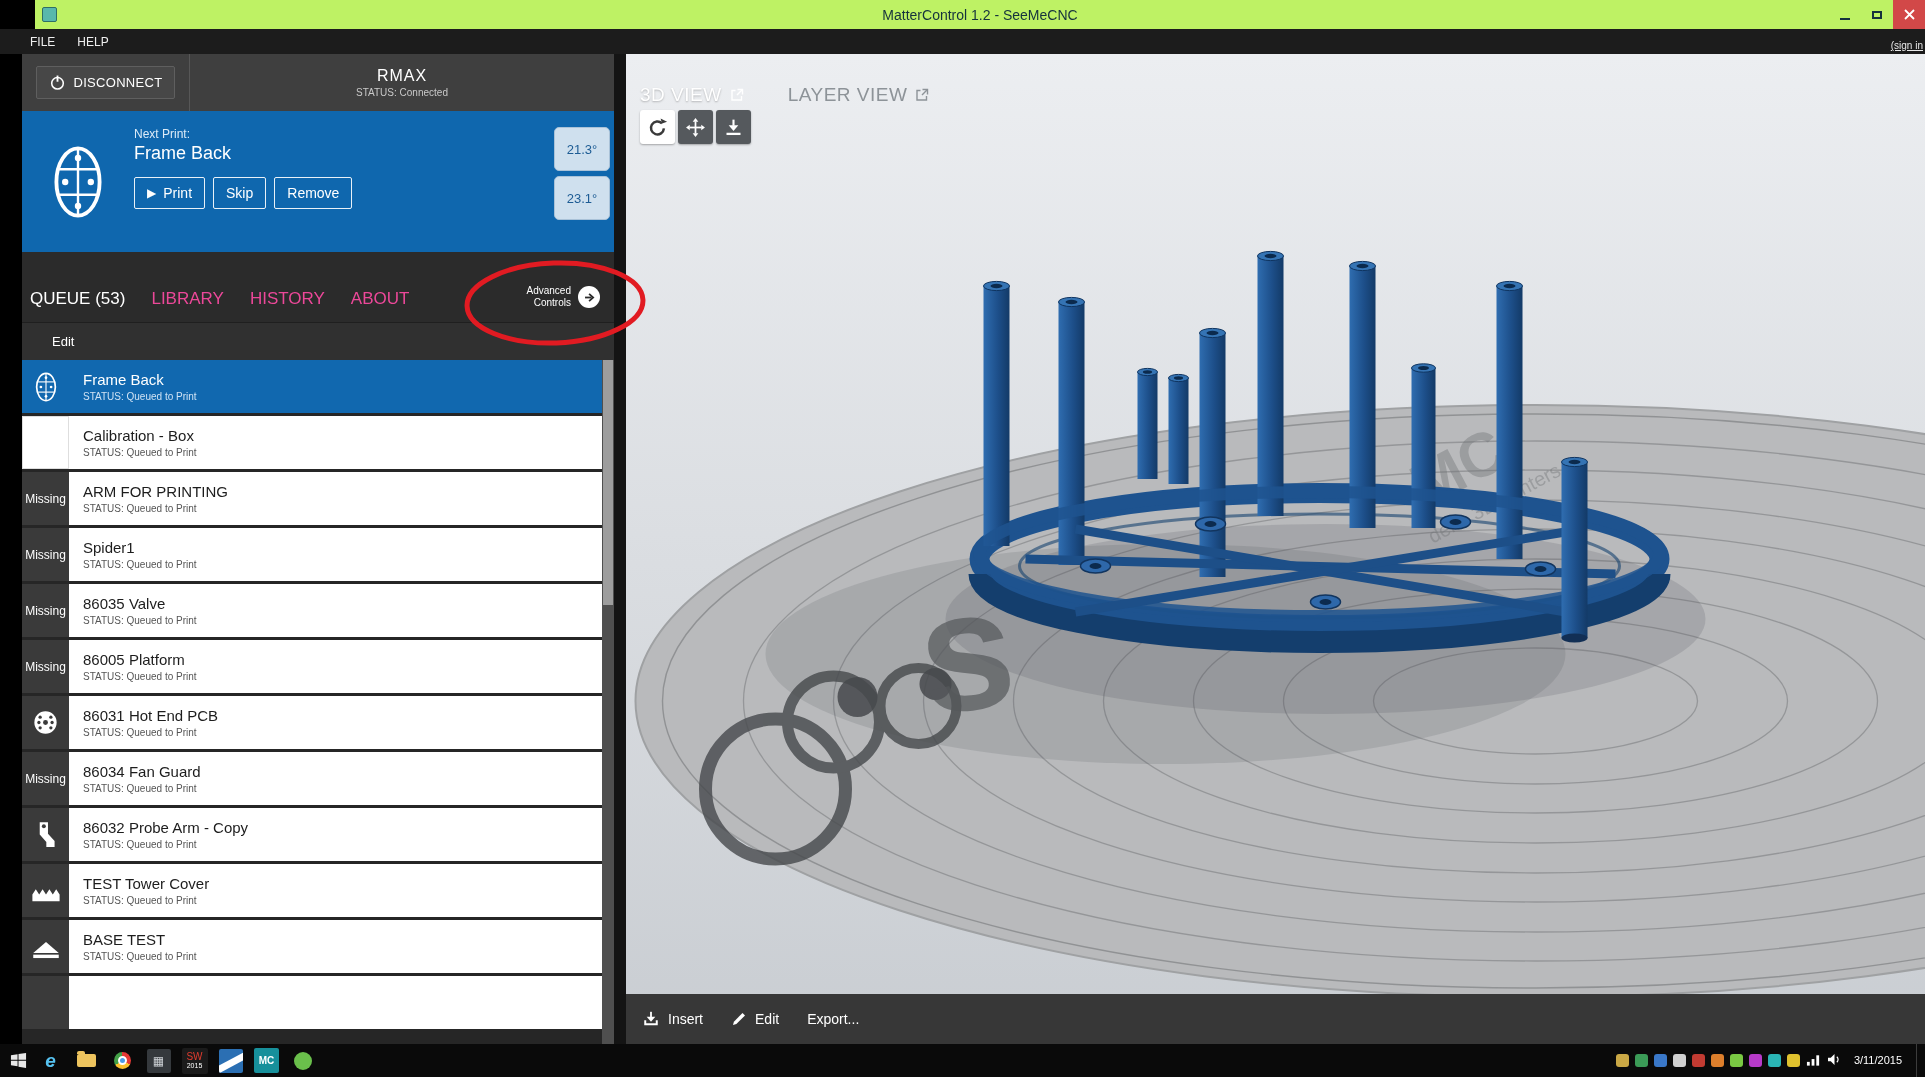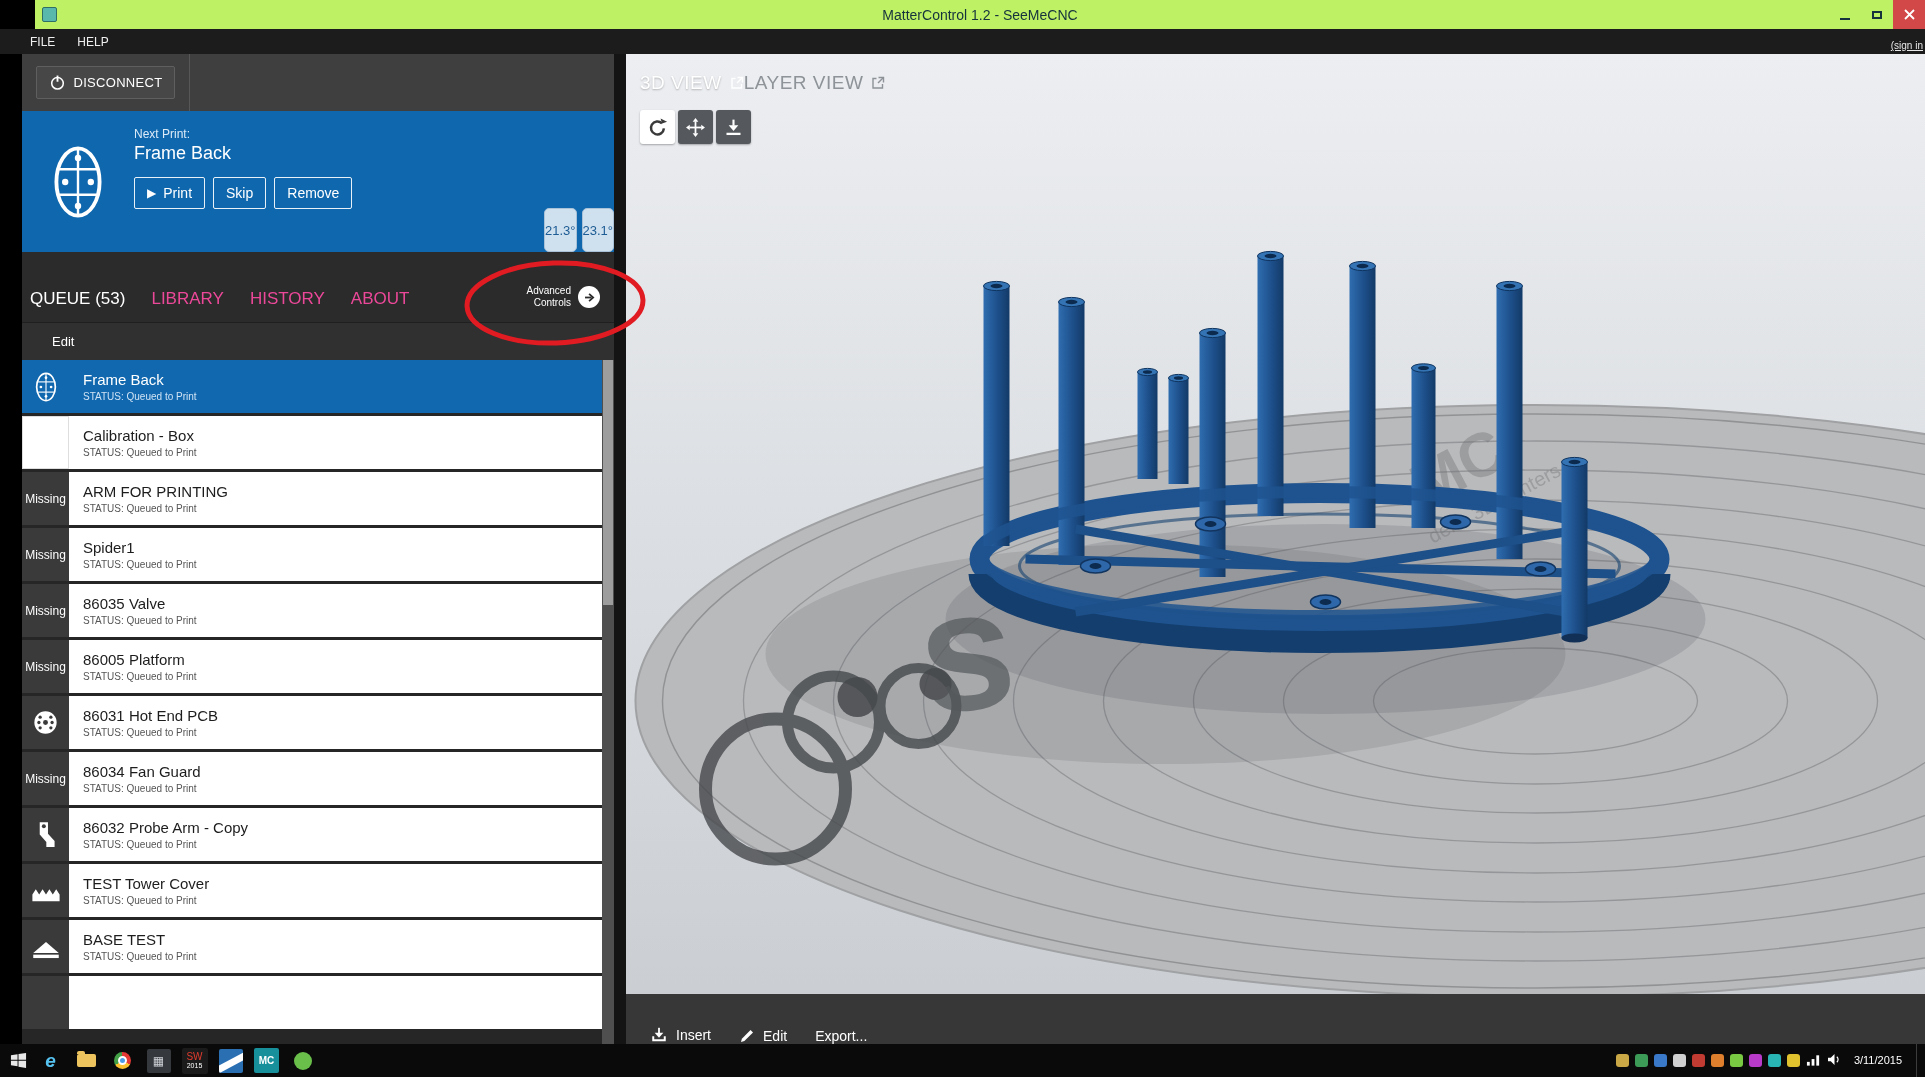--- a/index.html
+++ b/index.html
@@ -48,21 +48,21 @@
   
   .next-print { height:141px; background:#0f67ae; display:flex; }
   .np-icon { width:112px; display:flex; align-items:center; justify-content:center; }
   .np-mid { flex:1; padding-top:16px; }
   .np-label { color:#dcebf8; font-size:12px; }
   .np-name { color:#fff; font-size:18px; margin-top:2px; }
   .np-buttons { display:flex; gap:8px; margin-top:13px; }
   .np-btn { display:flex; align-items:center; gap:7px; border:1px solid #e9f1f8; color:#fff;
             background:transparent; font-size:14px; padding:7px 12px; border-radius:2px; cursor:pointer; }
   .np-btn .play { font-size:12px; }
-  .np-temps { width:70px; display:flex; flex-direction:row; gap:5px; align-items:flex-end;
+  .np-temps { width:70px; display:flex; flex-direction:column; gap:5px; align-items:flex-end;
               padding:16px 4px 0 0; }
   .temp-badge { width:56px; height:44px; background:#cfe0ee; border:1px solid #a9c2d8;
                 border-radius:5px; display:flex; align-items:center; justify-content:center;
                 color:#1d5c94; font-size:13px; }
 
   
   .tabs-row { height:70px; background:#2b2b2b; display:flex; align-items:flex-end;
               padding:0 14px 13px 8px; gap:26px; }
   .tab { font-size:17px; color:#ec4899; cursor:pointer; white-space:nowrap; }
   .tab.active { color:#ffffff; }
@@ -106,31 +106,31 @@
   .add-circle::before { left:5px; top:10px; width:12px; height:2.4px; }
   .add-circle::after { left:10px; top:5px; width:2.4px; height:12px; }
   .options-btn { margin-left:auto; position:relative; border:1px solid #9a9a9a; color:#fff;
                  background:#2e2e2e; font-size:13px; width:108px; height:34px;
                  display:flex; align-items:center; justify-content:center; cursor:pointer; }
   .options-btn::before { content:""; position:absolute; top:-1px; right:-1px; width:0; height:0;
                  border-top:11px solid #fff; border-left:11px solid transparent; }
 
   
   .scene { position:absolute; inset:0; width:100%; height:100%; }
-  .view-tabs { position:absolute; top:18px; left:14px; display:flex; z-index:5; }
+  .view-tabs { position:absolute; top:30px; left:14px; display:flex; gap:44px; z-index:5; }
   .view-tab { display:flex; align-items:center; gap:8px; font-size:19px; letter-spacing:.5px;
               color:#fff; cursor:pointer; text-shadow:0 1px 2px rgba(0,0,0,.25); }
   .view-tab.inactive { color:#8d9398; text-shadow:none; }
   .view-toolbar { position:absolute; top:56px; left:14px; display:flex; gap:3px; z-index:5; }
   .vt-btn { width:35px; height:34px; border-radius:3px; background:#55595d;
             display:flex; align-items:center; justify-content:center; cursor:pointer;
             box-shadow:0 1px 2px rgba(0,0,0,.3); }
   .vt-btn.selected { background:#fff; }
   .viewer-footer { position:absolute; left:0; right:0; bottom:0; height:50px; background:#373737;
-                   display:flex; align-items:flex-end; gap:28px; padding-left:24px; z-index:5; }
+                   display:flex; align-items:center; gap:28px; padding-left:16px; z-index:5; }
   .vf-item { display:flex; align-items:center; gap:8px; color:#fff; font-size:14px; cursor:pointer; }
 
   
   .taskbar { position:absolute; left:0; right:0; bottom:0; height:33px; background:#0a0a0a;
              display:flex; align-items:center; padding:0 4px 0 10px; }
   .tb-start { margin-right:10px; display:flex; align-items:center; cursor:pointer; }
   .tb-apps { display:flex; align-items:center; gap:9px; }
   .tb-icon { width:27px; height:26px; display:flex; align-items:center; justify-content:center;
              cursor:pointer; }
   .ie-e { color:#56c2f0; font-size:19px; font-style:italic; font-weight:bold; }
@@ -196,20 +196,24 @@
       <div class="printer-header">
         <div class="conn-left">
           <div class="disconnect-btn">
             <svg width="17" height="17" viewBox="0 0 22 22">
               <circle cx="11" cy="12" r="7.5" fill="none" stroke="#fff" stroke-width="2"></circle>
               <line x1="11" y1="2" x2="11" y2="10" stroke="#fff" stroke-width="2.4"></line>
             </svg>
             <span>DISCONNECT</span>
           </div>
         </div>
+        <div class="printer-id">
+          <div class="printer-name">RMAX</div>
+          <div class="printer-status">STATUS: Connected</div>
+        </div>
       </div>
 
       <div class="next-print">
         <div class="np-icon">
           <svg width="64" height="88" viewBox="0 0 40 52">
             <ellipse cx="20" cy="26" rx="13.5" ry="21" fill="none" stroke="#fff" stroke-width="2.4"></ellipse>
             <line x1="20" y1="5" x2="20" y2="47" stroke="#fff" stroke-width="1.5"></line>
             <line x1="7.5" y1="18" x2="32.5" y2="18" stroke="#fff" stroke-width="1.5"></line>
             <line x1="7.5" y1="34" x2="32.5" y2="34" stroke="#fff" stroke-width="1.5"></line>
             <circle cx="20" cy="11" r="2" fill="#fff"></circle>

